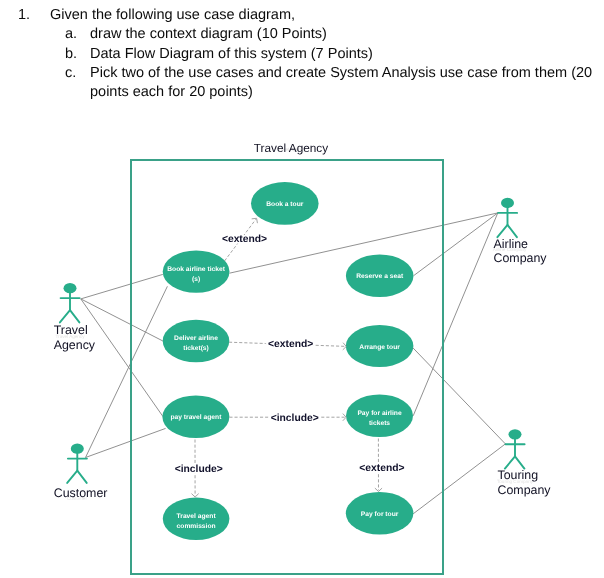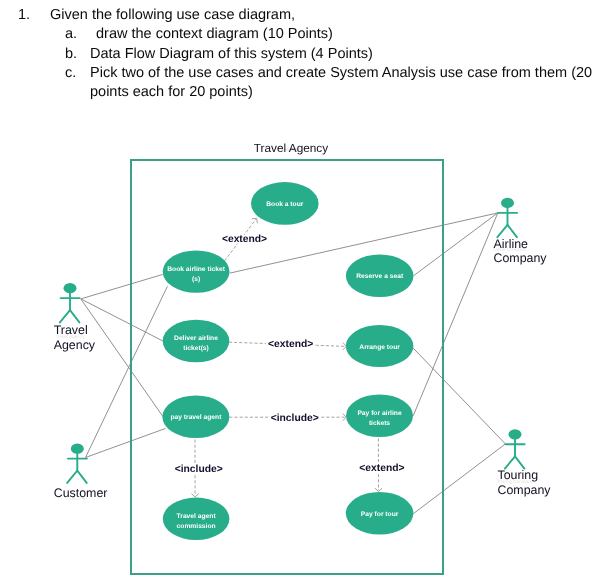--- a/index.html
+++ b/index.html
@@ -17,23 +17,23 @@
   .actor-ghost{fill:#e3e3e3;font-size:4.6px;font-family:"Liberation Sans",sans-serif;text-anchor:middle;}
   .rel-halo{stroke:#ffffff;stroke-width:3px;paint-order:stroke;fill:#ffffff;}
 </style>
 </head>
 <body>
 
 <div id="question">
     <div class="qrow" style="left: 18px; top: 7.2px;">1.</div>
     <div class="qrow" style="left: 50px; top: 7.2px;">Given the following use case diagram,</div>
     <div class="qrow" style="left: 65px; top: 26.4px;">a.</div>
-    <div class="qrow" style="left: 96px; top: 26.4px;">draw the context diagram (10 Points)</div>
+    <div class="qrow" style="left: 90px; top: 26.4px;">draw the context diagram (10 Points)</div>
     <div class="qrow" style="left: 65px; top: 45.7px;">b.</div>
-    <div class="qrow" style="left: 90px; top: 45.7px;">Data Flow Diagram of this system (4 Points)</div>
+    <div class="qrow" style="left: 90px; top: 45.7px;">Data Flow Diagram of this system (7 Points)</div>
     <div class="qrow" style="left: 65px; top: 65px;">c.</div>
     <div class="qrow" style="left: 90px; top: 65px;">Pick two of the use cases and create System Analysis use case from them (20</div>
     <div class="qrow" style="left: 90px; top: 84.3px;">points each for 20 points)</div>
   </div>
 <svg id="diagram" width="604" height="578">
     <g>
       <line x1="80.8" y1="298.9" x2="162.8" y2="274.4" stroke="#848484" stroke-width="0.9"></line>
       <line x1="80.8" y1="298.9" x2="162.9" y2="341" stroke="#848484" stroke-width="0.9"></line>
       <line x1="80.8" y1="298.9" x2="163" y2="416.6" stroke="#848484" stroke-width="0.9"></line>
       <line x1="85.5" y1="457.5" x2="167.4" y2="286.3" stroke="#848484" stroke-width="0.9"></line>

